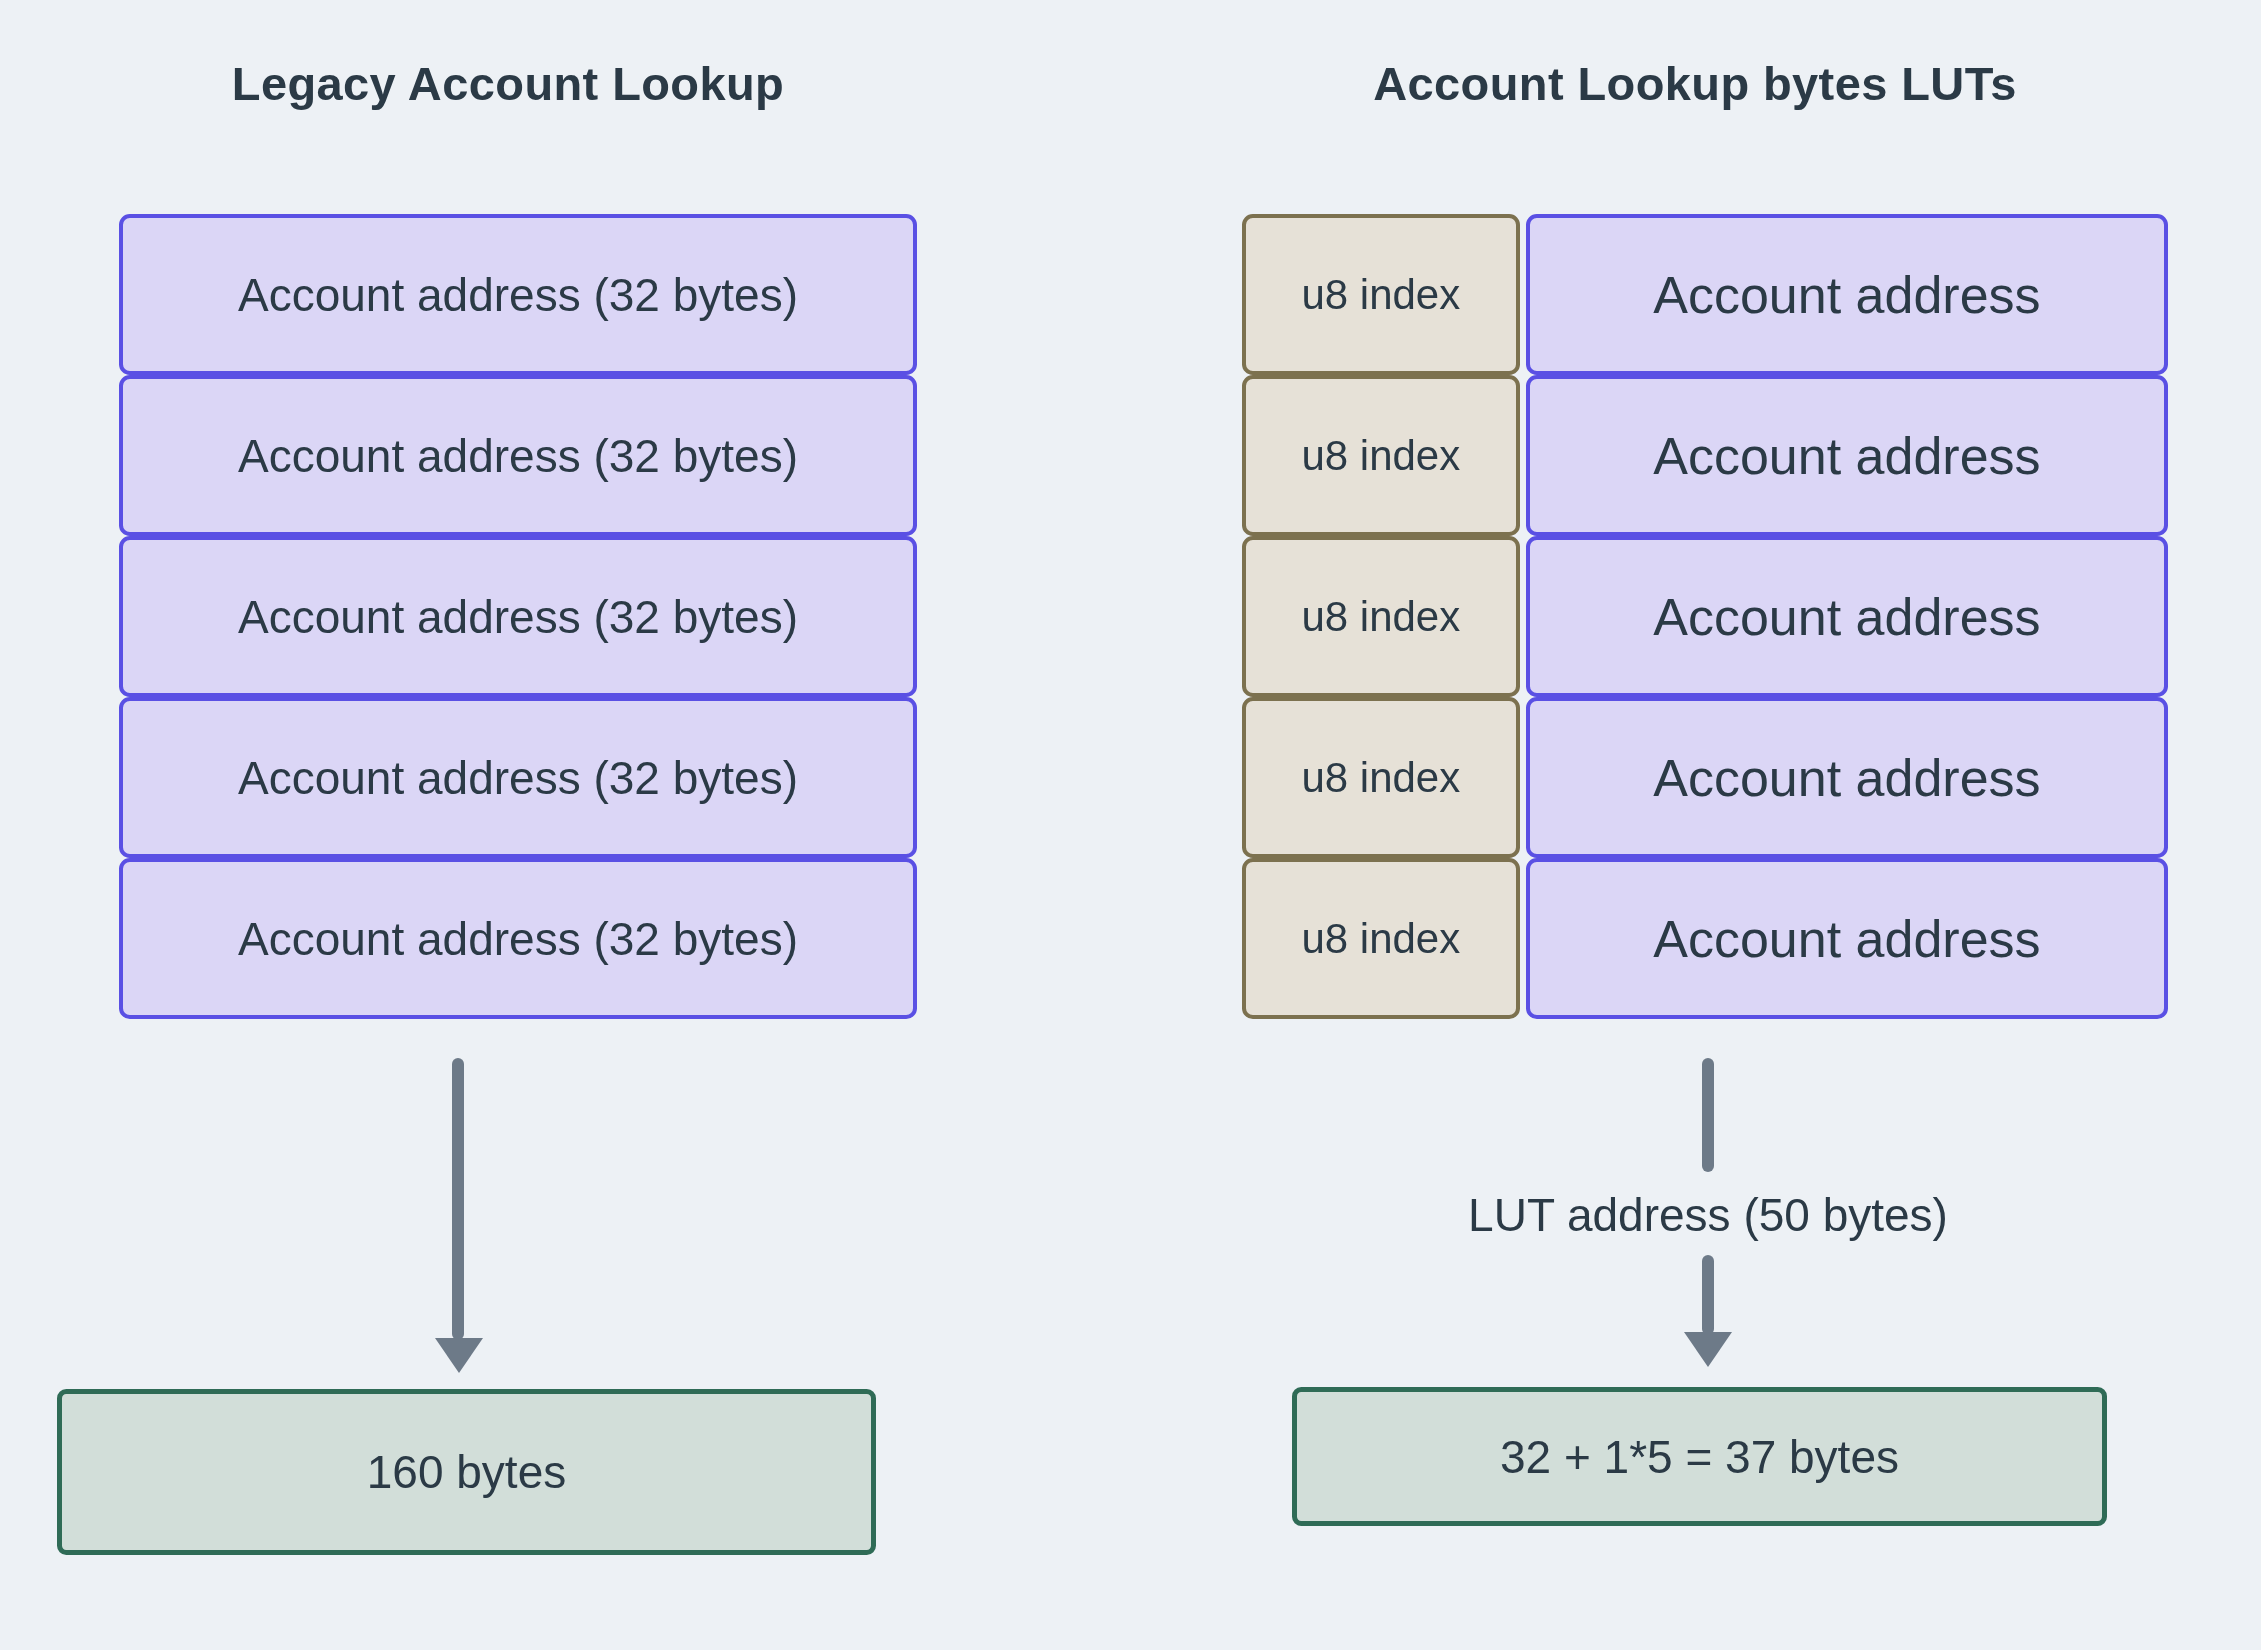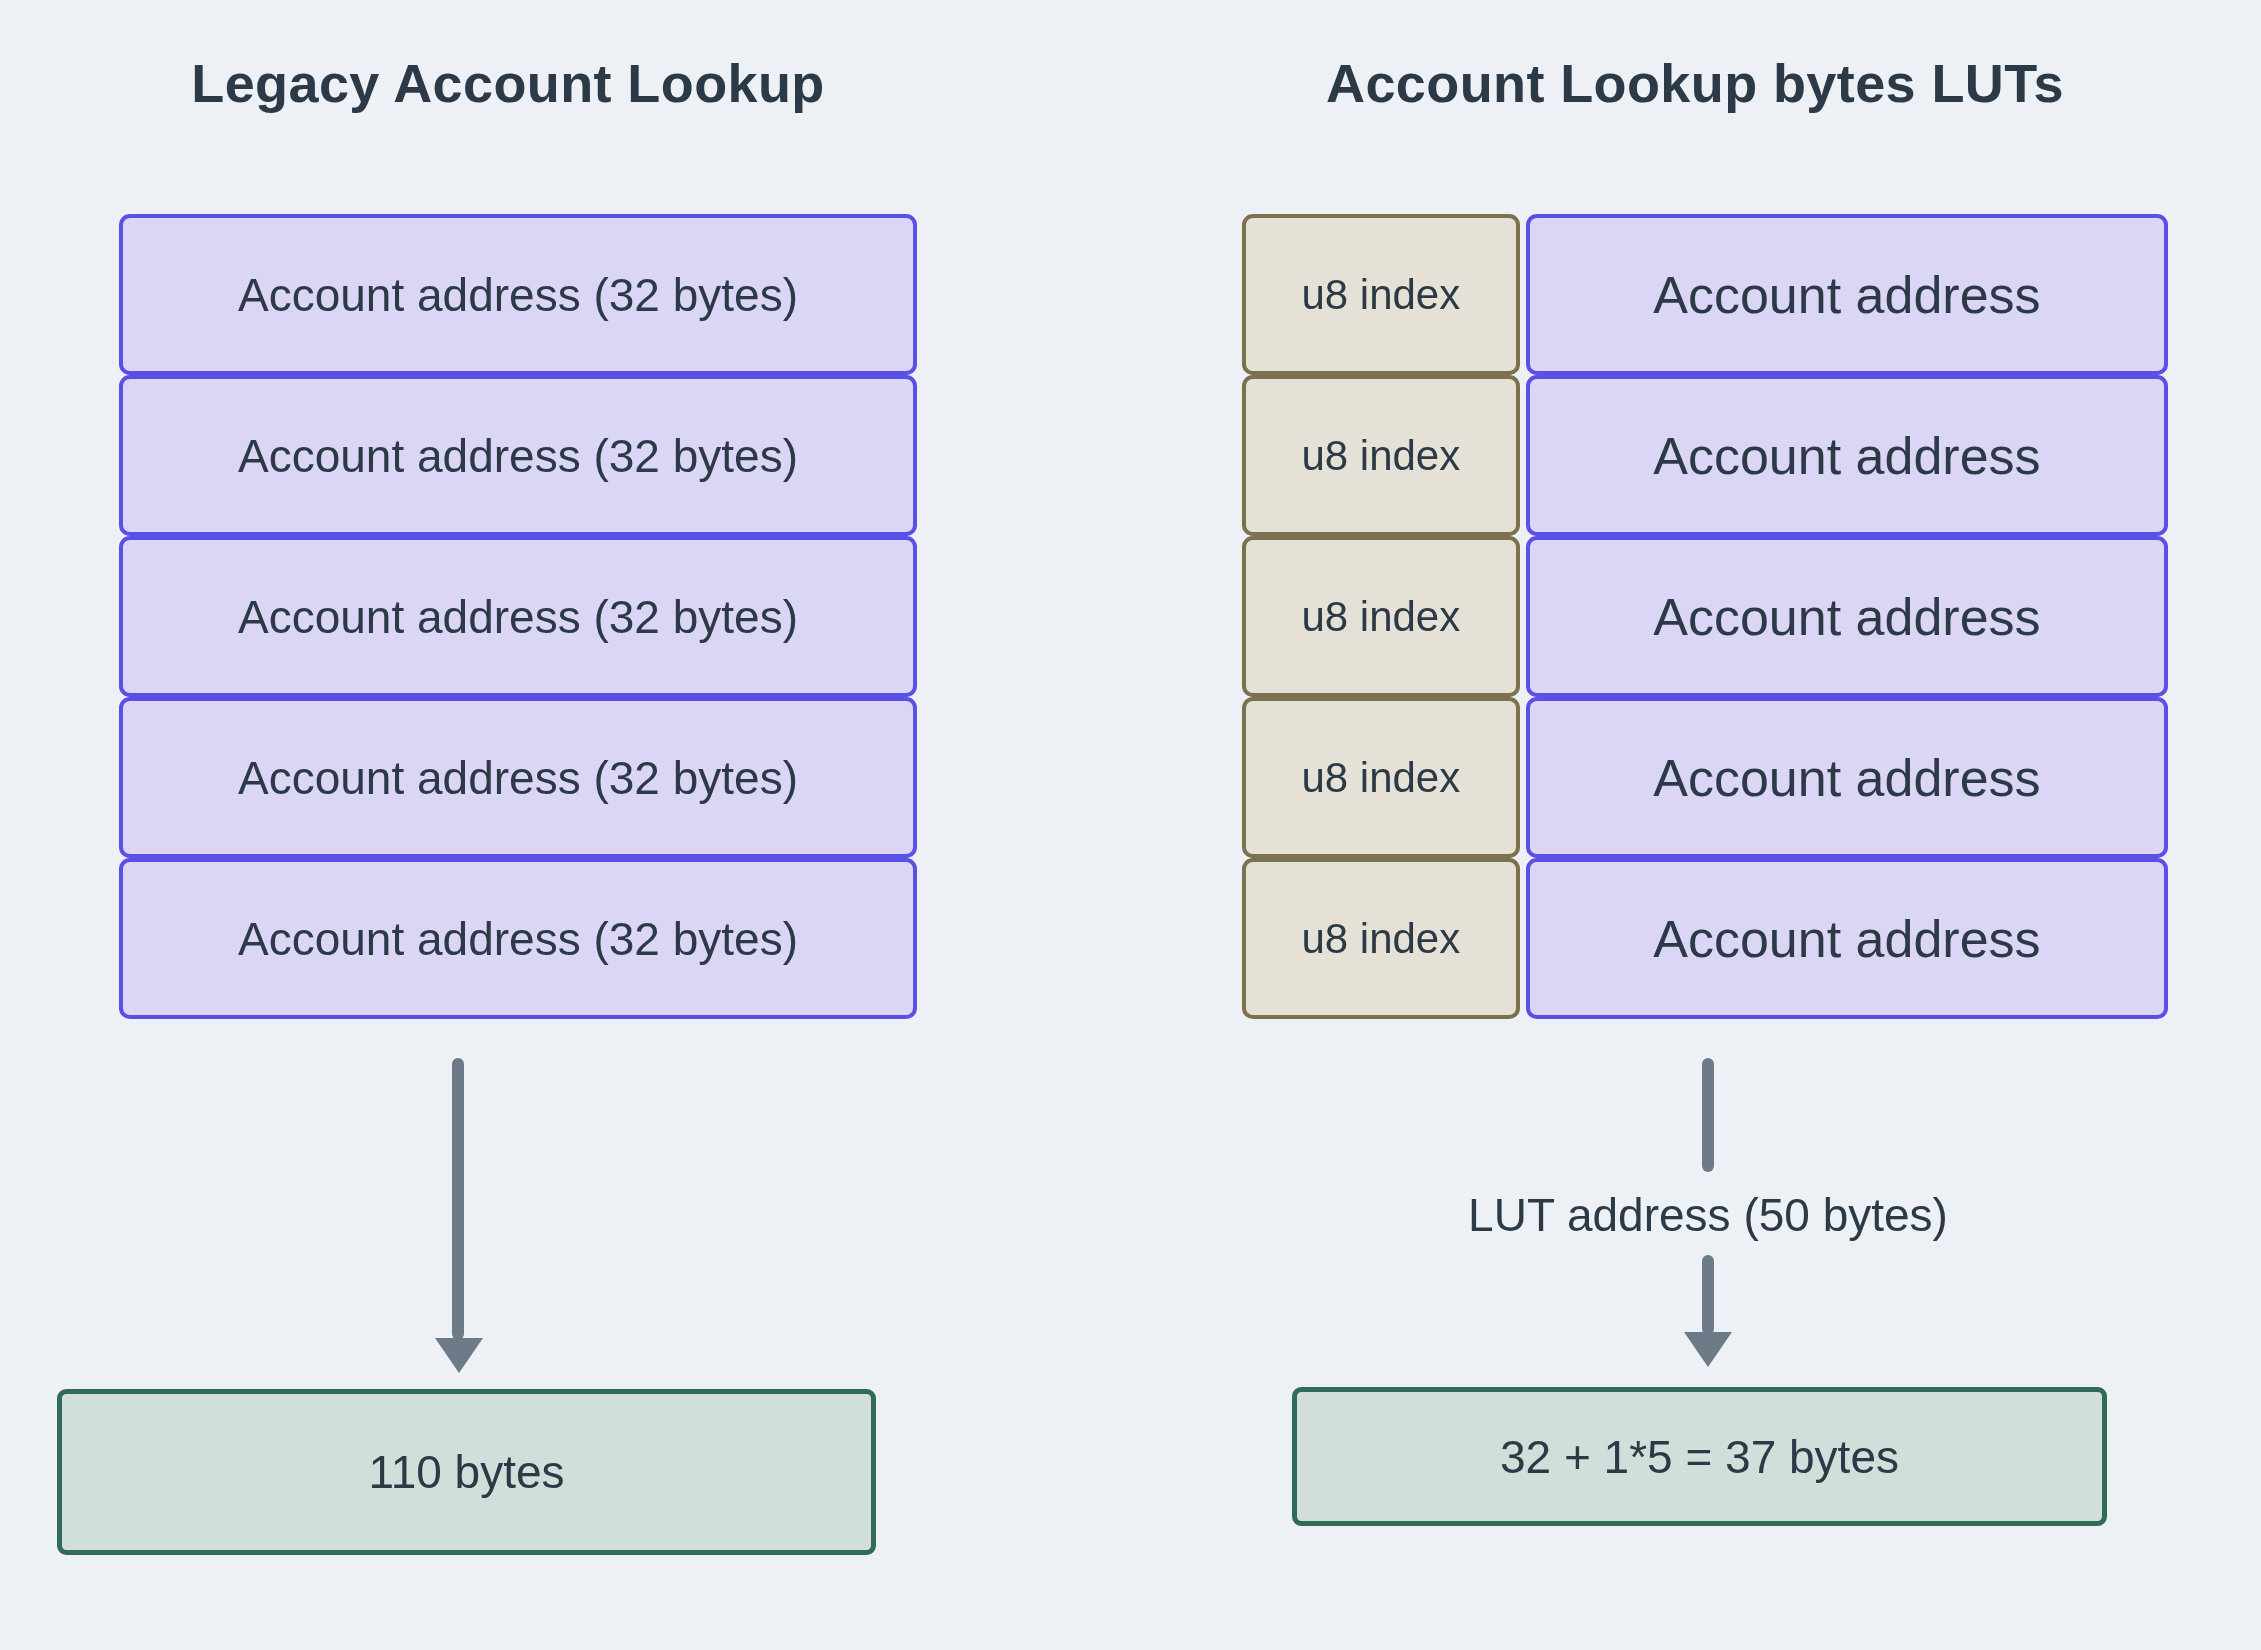--- a/index.html
+++ b/index.html
@@ -26,21 +26,21 @@
     height: 1651px;
     background: var(--background);
     overflow: hidden;
   }
   .col-title {
     position: absolute;
     top: 39px;
     height: 89px;
     line-height: 89px;
     text-align: center;
-    font-size: 54px;
+    font-size: 47px;
     font-weight: 600;
     color: var(--text);
     letter-spacing: 0.4px;
   }
   .col-title.legacy { left: 99px; width: 818px; }
   .col-title.lut    { left: 1222px; width: 946px; }
 
   .stack { position: absolute; top: 214px; padding-left: 20px; }
   .stack.legacy { left: 99px; width: 818px; }
   .stack.lut    { left: 1222px; width: 946px; }
@@ -131,21 +131,21 @@
     <div class="box purple">Account address (32 bytes)</div>
     <div class="box purple">Account address (32 bytes)</div>
     <div class="box purple">Account address (32 bytes)</div>
     <div class="box purple">Account address (32 bytes)</div>
     <div class="box purple">Account address (32 bytes)</div>
   </div>
 
   <div class="arrow-line" style="left:452px; top:1058px; height:282px;"></div>
   <div class="arrow-head" style="left:435px; top:1338px;"></div>
 
-  <div class="total-box legacy">110 bytes</div>
+  <div class="total-box legacy">160 bytes</div>
 
   <h2 class="col-title lut">Account Lookup bytes LUTs</h2>
 
   <div class="stack lut">
     <div class="lut-row">
       <div class="cell u8">u8 index</div>
       <div class="cell addr">Account address</div>
     </div>
     <div class="lut-row">
       <div class="cell u8">u8 index</div>

